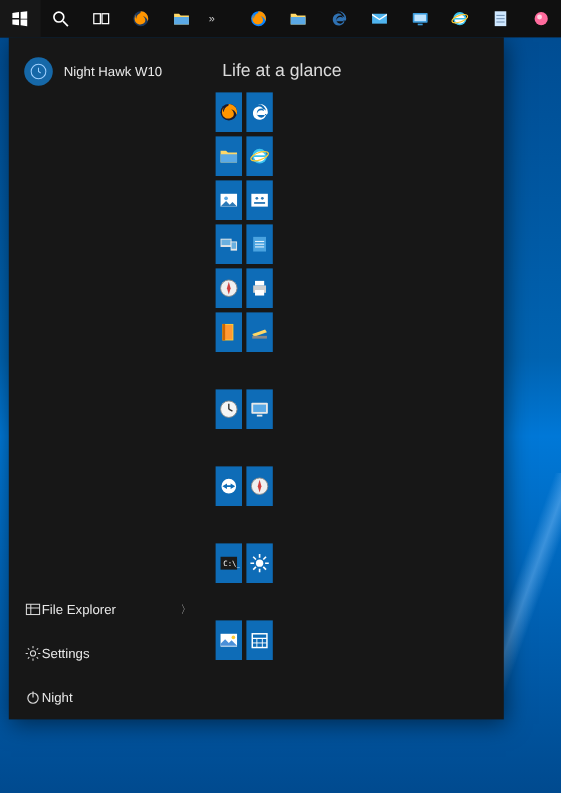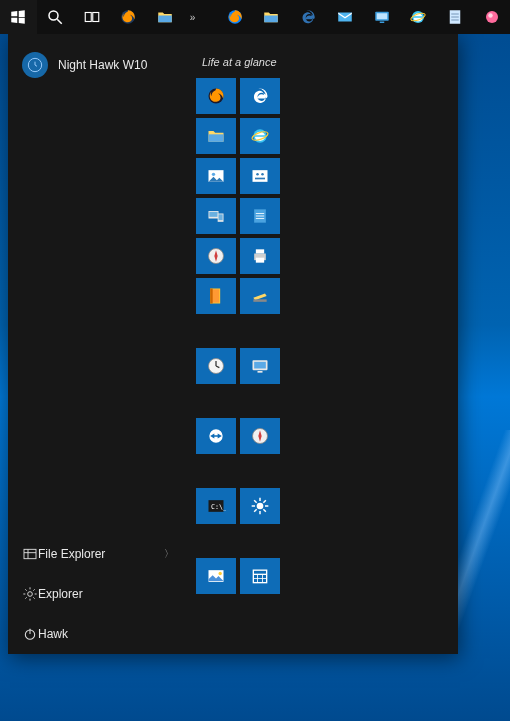--- a/index.html
+++ b/index.html
@@ -92,29 +92,28 @@
     font-size: 12px;
   }
   .sm-item .chev { margin-left: auto; color: #aaa; font-size: 10px; }
   .sm-ico { width: 16px; height: 16px; display:inline-flex; align-items:center; justify-content:center; }
   .sm-right {
     flex: 1;
     padding: 18px 8px 8px 8px;
     overflow: hidden;
   }
   .group-title {
-    font-size: 11px;
+    font-size: 16px;
     color: #dcdcdc;
     padding: 4px 6px 10px 6px;
-    font-style: italic;
   }
   .tile-row { display:flex; gap:4px; margin-bottom:4px; }
   .tile-gap { height: 30px; }
   .tile {
-    width: 40px;
+    width: 24px;
     height: 36px;
     background: #0e6cb7;
     display: flex;
     align-items: center;
     justify-content: center;
   }
   .tile svg, .tile .glyph { width: 20px; height: 20px; }
 </style>
 </head>
 <body>
@@ -229,30 +228,30 @@
       <span>File Explorer</span>
       <span class="chev">〉</span>
     </div>
     <div class="sm-item">
       <span class="sm-ico">
         <svg width="16" height="16" viewBox="0 0 24 24">
             <circle cx="12" cy="12" r="3.5" fill="none" stroke="#dcdcdc" stroke-width="1.4"></circle>
             <path fill="none" stroke="#dcdcdc" stroke-width="1.4" d="M12 2v3M12 19v3M2 12h3M19 12h3M5 5l2 2M17 17l2 2M19 5l-2 2M7 17l-2 2"></path>
           </svg>
       </span>
-      <span>Explorer</span>
+      <span>Settings</span>
     </div>
     <div class="sm-item">
       <span class="sm-ico">
         <svg width="16" height="16" viewBox="0 0 24 24">
             <circle cx="12" cy="13" r="7" fill="none" stroke="#dcdcdc" stroke-width="1.6"></circle>
             <line x1="12" y1="4" x2="12" y2="12" stroke="#dcdcdc" stroke-width="1.6"></line>
           </svg>
       </span>
-      <span>Hawk</span>
+      <span>Night</span>
     </div>
   </div>
 
   <div class="sm-right">
     <div class="group-title">Life at a glance</div>
     <div id="tiles-container">
         <div class="tile-row">
           <div class="tile">
             <svg viewBox="0 0 24 24" width="20" height="20">
               <circle cx="12" cy="12" r="9" fill="#1a1a2e"></circle>

